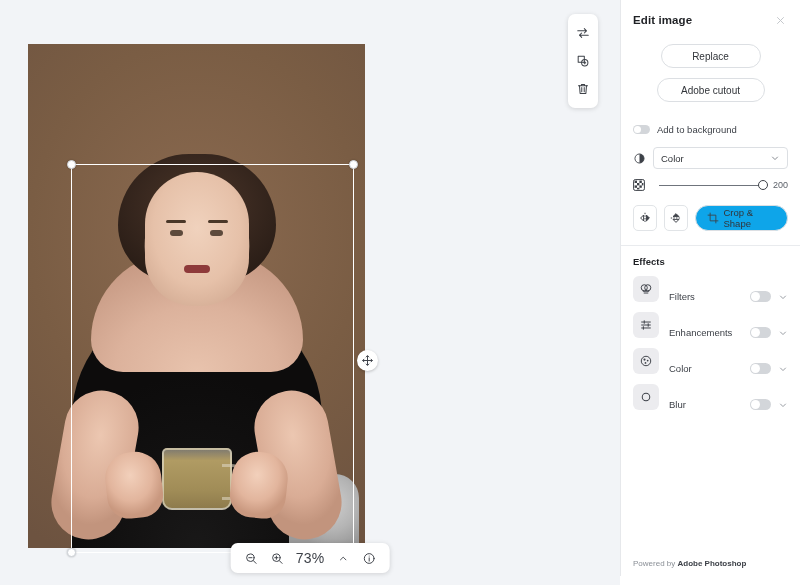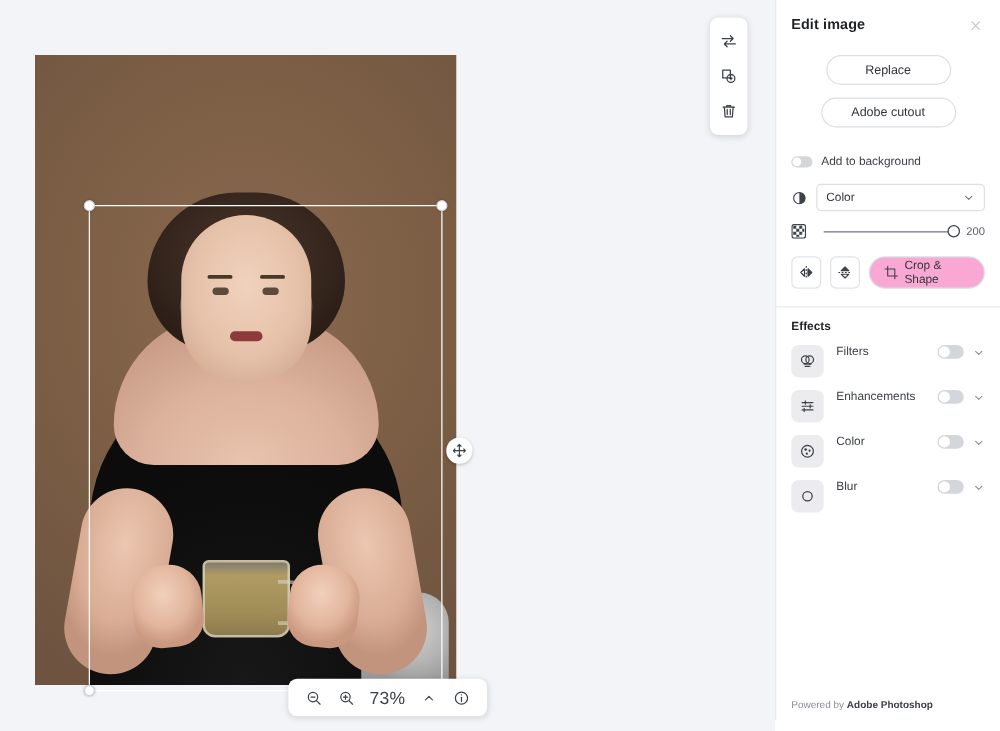--- a/index.html
+++ b/index.html
@@ -176,29 +176,29 @@
 
   .slider-track { flex:1; height:1px; background:#6f747c; margin: 0 3px 0 6px; position:relative; }
   .slider-knob { position:absolute; right:-5px; top:-5px; width:10px; height:10px; border-radius:50%; background:#fff; border:1.5px solid #3d4148; cursor:pointer; }
   .slider-val { font-size:9px; color:#5c6169; width:22px; text-align:right; }
 
   .sq-btn {
     width: 26px; height: 26px; border:1px solid #e1e4e7; border-radius:5px; background:#fff;
     display:flex; align-items:center; justify-content:center; cursor:pointer;
   }
   .crop-btn {
-    height:26px; border:1px solid #dcdfe3; border-radius:13px; background:#f9a8d4;
+    height:26px; border:1px solid #dcdfe3; border-radius:13px; background:#0ea5e9;
     display:flex; align-items:center; gap:5px; padding: 0 11px; cursor:pointer; margin-left:auto;
   }
   .crop-btn span { font-size:9.5px; color:#32353a; }
 
   .divider { height:1px; background:#e9ebee; margin: 14px 0 0 0; }
   .effects-title { font-size:9.5px; font-weight:bold; color:#1f2125; padding: 10px 12px 4px 12px; }
 
-  .fx-row { display:flex; align-items:flex-start; padding: 5px 12px; }
+  .fx-row { display:flex; align-items:flex-end; padding: 5px 12px; }
   .fx-icon {
     width: 26px; height: 26px; border-radius:6px; background:#ececef;
     display:flex; align-items:center; justify-content:center; flex:none;
   }
   .fx-label { font-size:9.5px; color:#3d4148; margin-left:10px; }
   .fx-ctrl { margin-left:auto; display:flex; align-items:center; gap:7px; }
   .fx-chev { color:#8a8f96; cursor:pointer; display:flex; }
 
   .footer {
     position:absolute; left:0; right:0; bottom: 8px;

